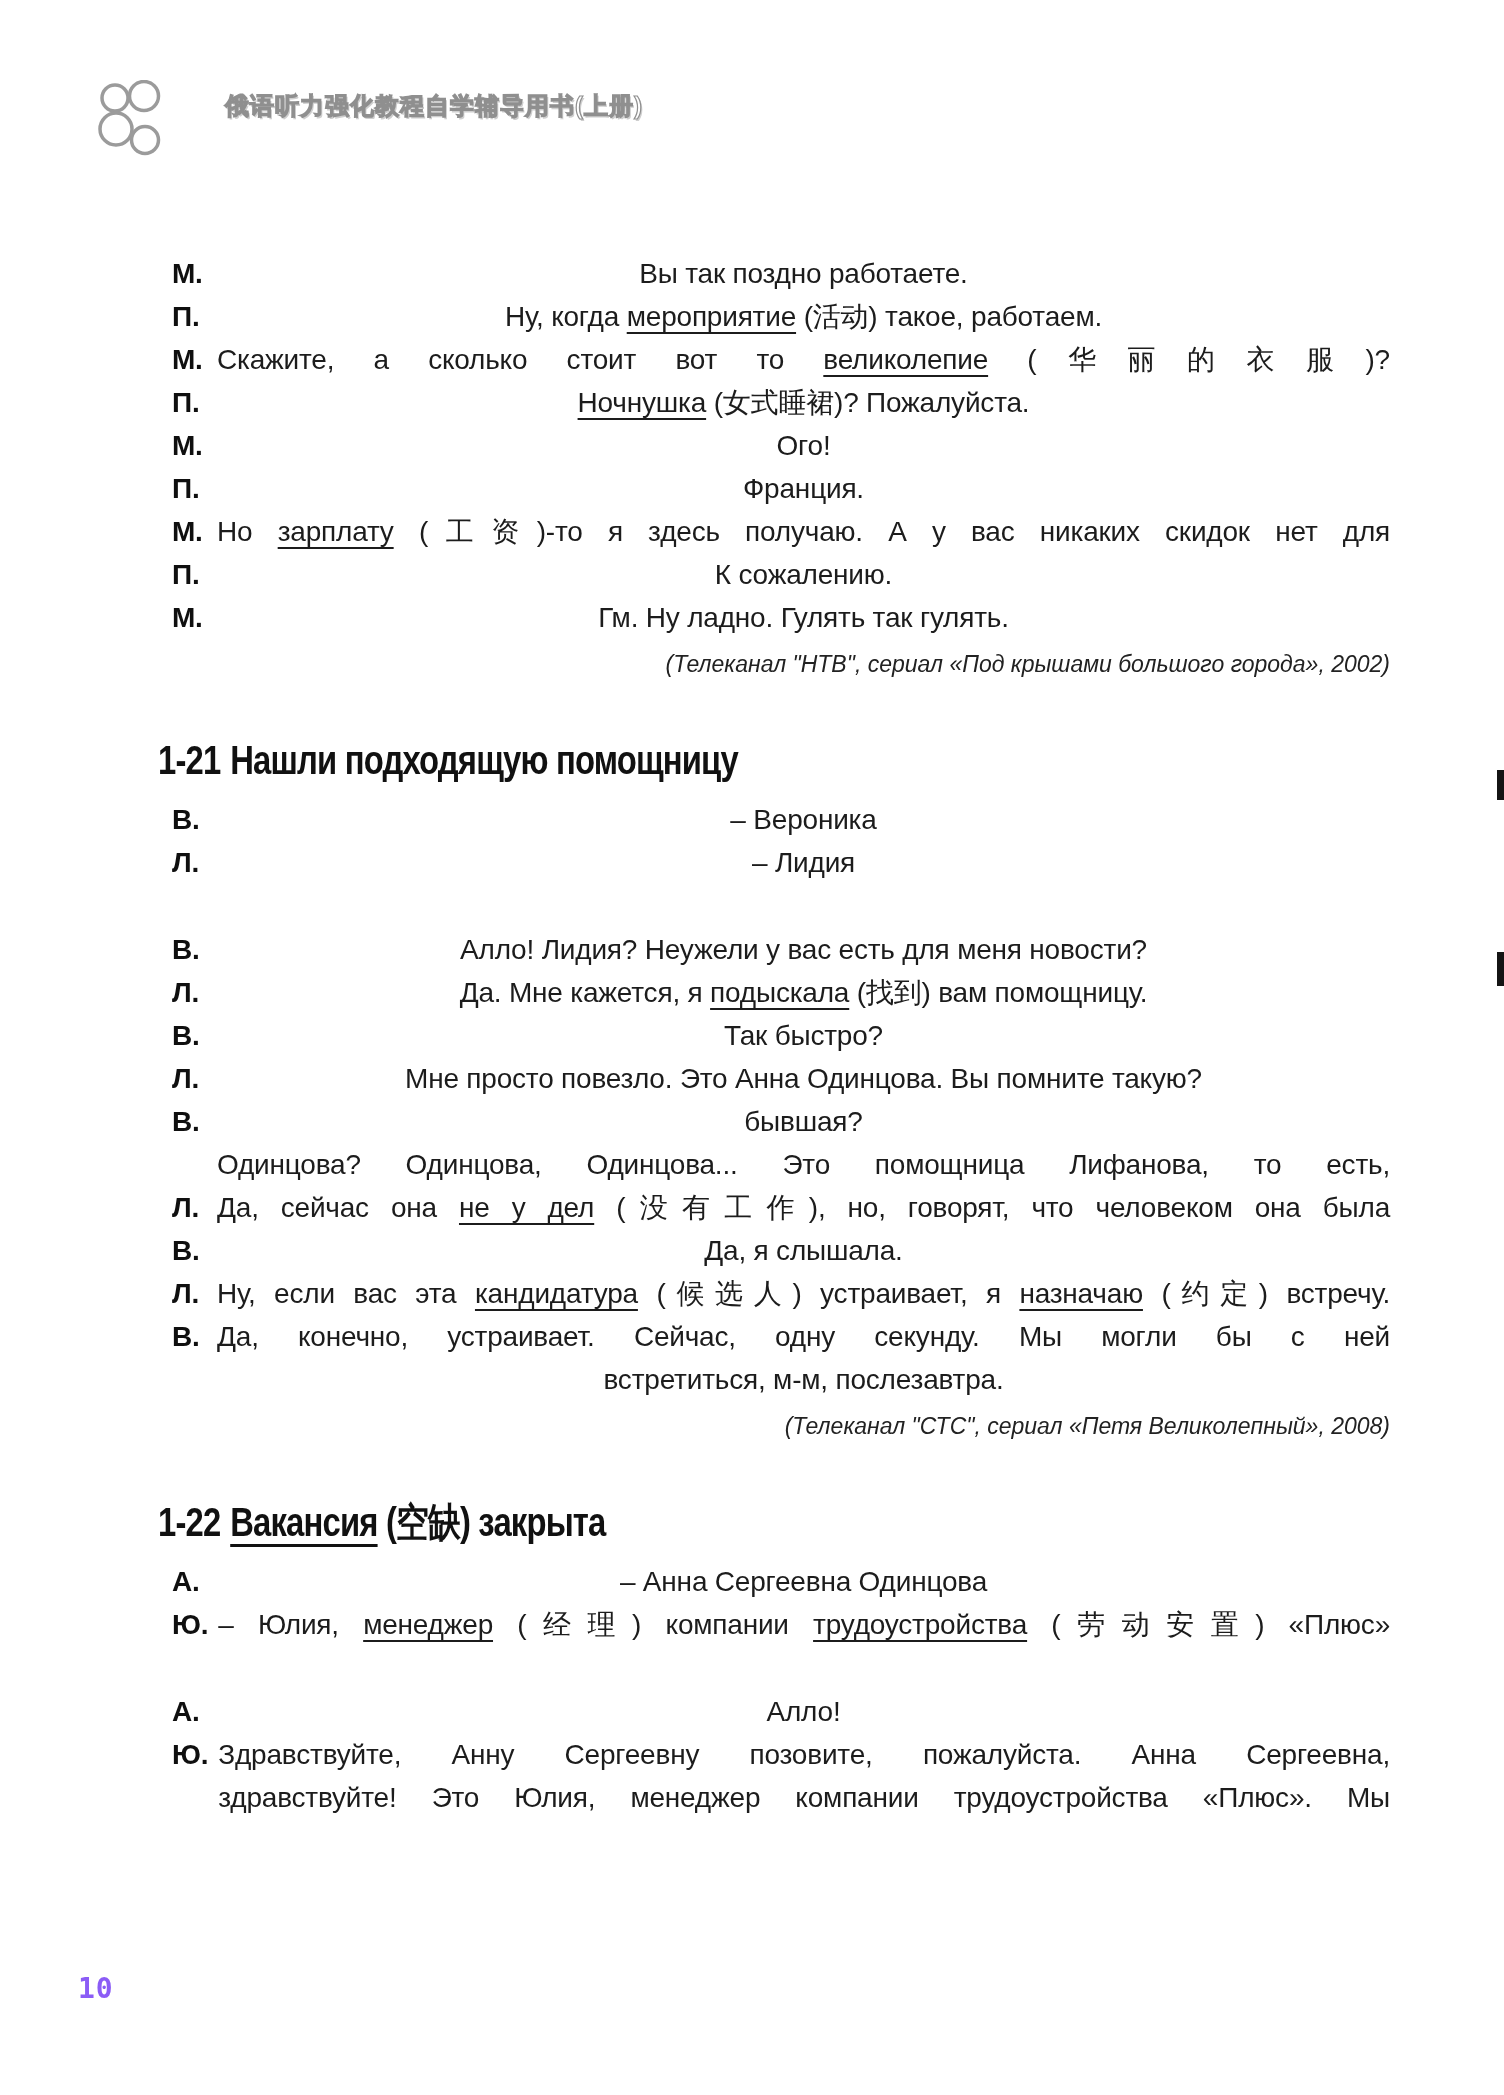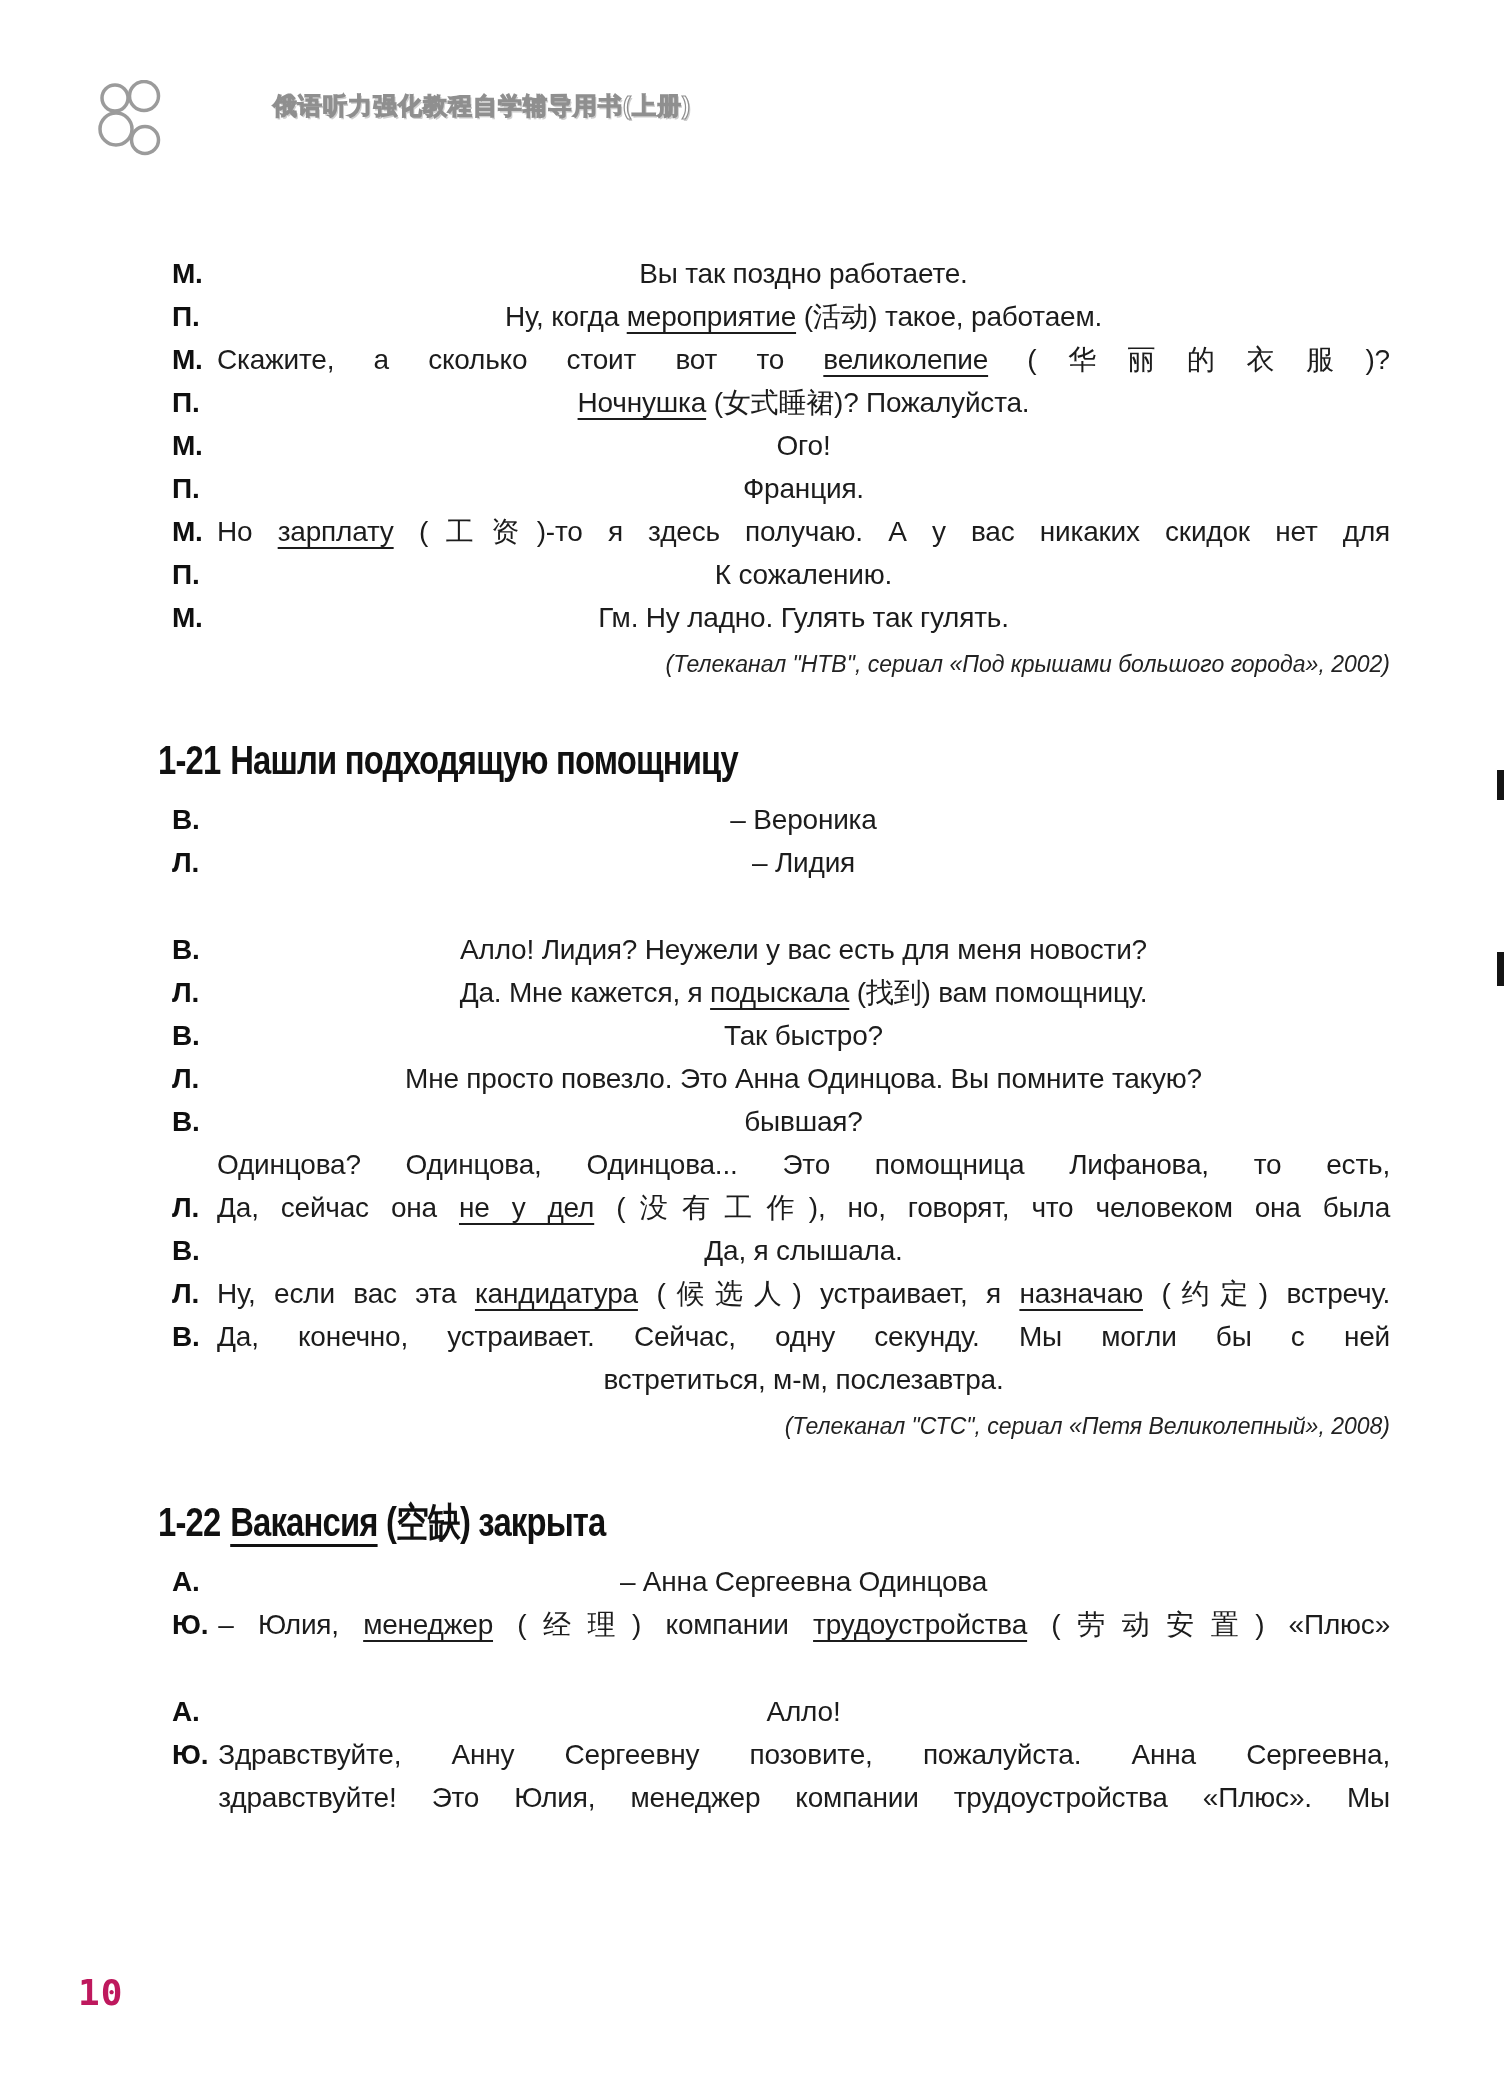--- a/index.html
+++ b/index.html
@@ -5,21 +5,21 @@
   html,body{margin:0;padding:0;}
   body{
     width:1504px;height:2095px;
     background:#ffffff;
     position:relative;
     overflow:hidden;
     font-family:"Liberation Sans","DejaVu Sans",sans-serif;
     color:#1c1c1c;
   }
   
-  .header{position:absolute;top:80px;left:93px;display:flex;align-items:flex-start;gap:48px;}
+  .header{position:absolute;top:80px;left:93px;display:flex;align-items:flex-start;}
   .logo{width:80px;height:84px;flex:0 0 auto;}
   .book-title{
     margin-left:52px;margin-top:10px;
     font-size:24px;font-weight:bold;letter-spacing:1px;
     color:#ffffff;
     -webkit-text-stroke:1.2px #8f8f8f;
     text-shadow:1.5px 1.5px 0 #cfcfcf;
     white-space:nowrap;
   }
   
@@ -42,21 +42,21 @@
     letter-spacing:-1px;white-space:nowrap;
     transform:scaleX(0.82);transform-origin:0 50%;
   }
   .sec-heading .h-num{margin-right:12px;}
   .sec-heading .u{text-decoration-thickness:3px;text-underline-offset:8px;}
   .entries.after-speakers{margin-top:44px;}
   
   .page-number{
     position:absolute;left:78px;top:1972px;
     font-family:"DejaVu Sans Mono","Liberation Mono",monospace;
-    font-weight:bold;font-size:36px;color:#be185d;letter-spacing:1px;
+    font-weight:bold;font-size:28px;color:#8b5cf6;letter-spacing:1px;
   }
   
   .scan-mark{position:absolute;right:0;background:#141414;}
   .scan-mark-1{top:770px;width:7px;height:30px;}
   .scan-mark-2{top:952px;width:7px;height:34px;}
 </style>
 </head>
 <body>
 
 <div class="header">

